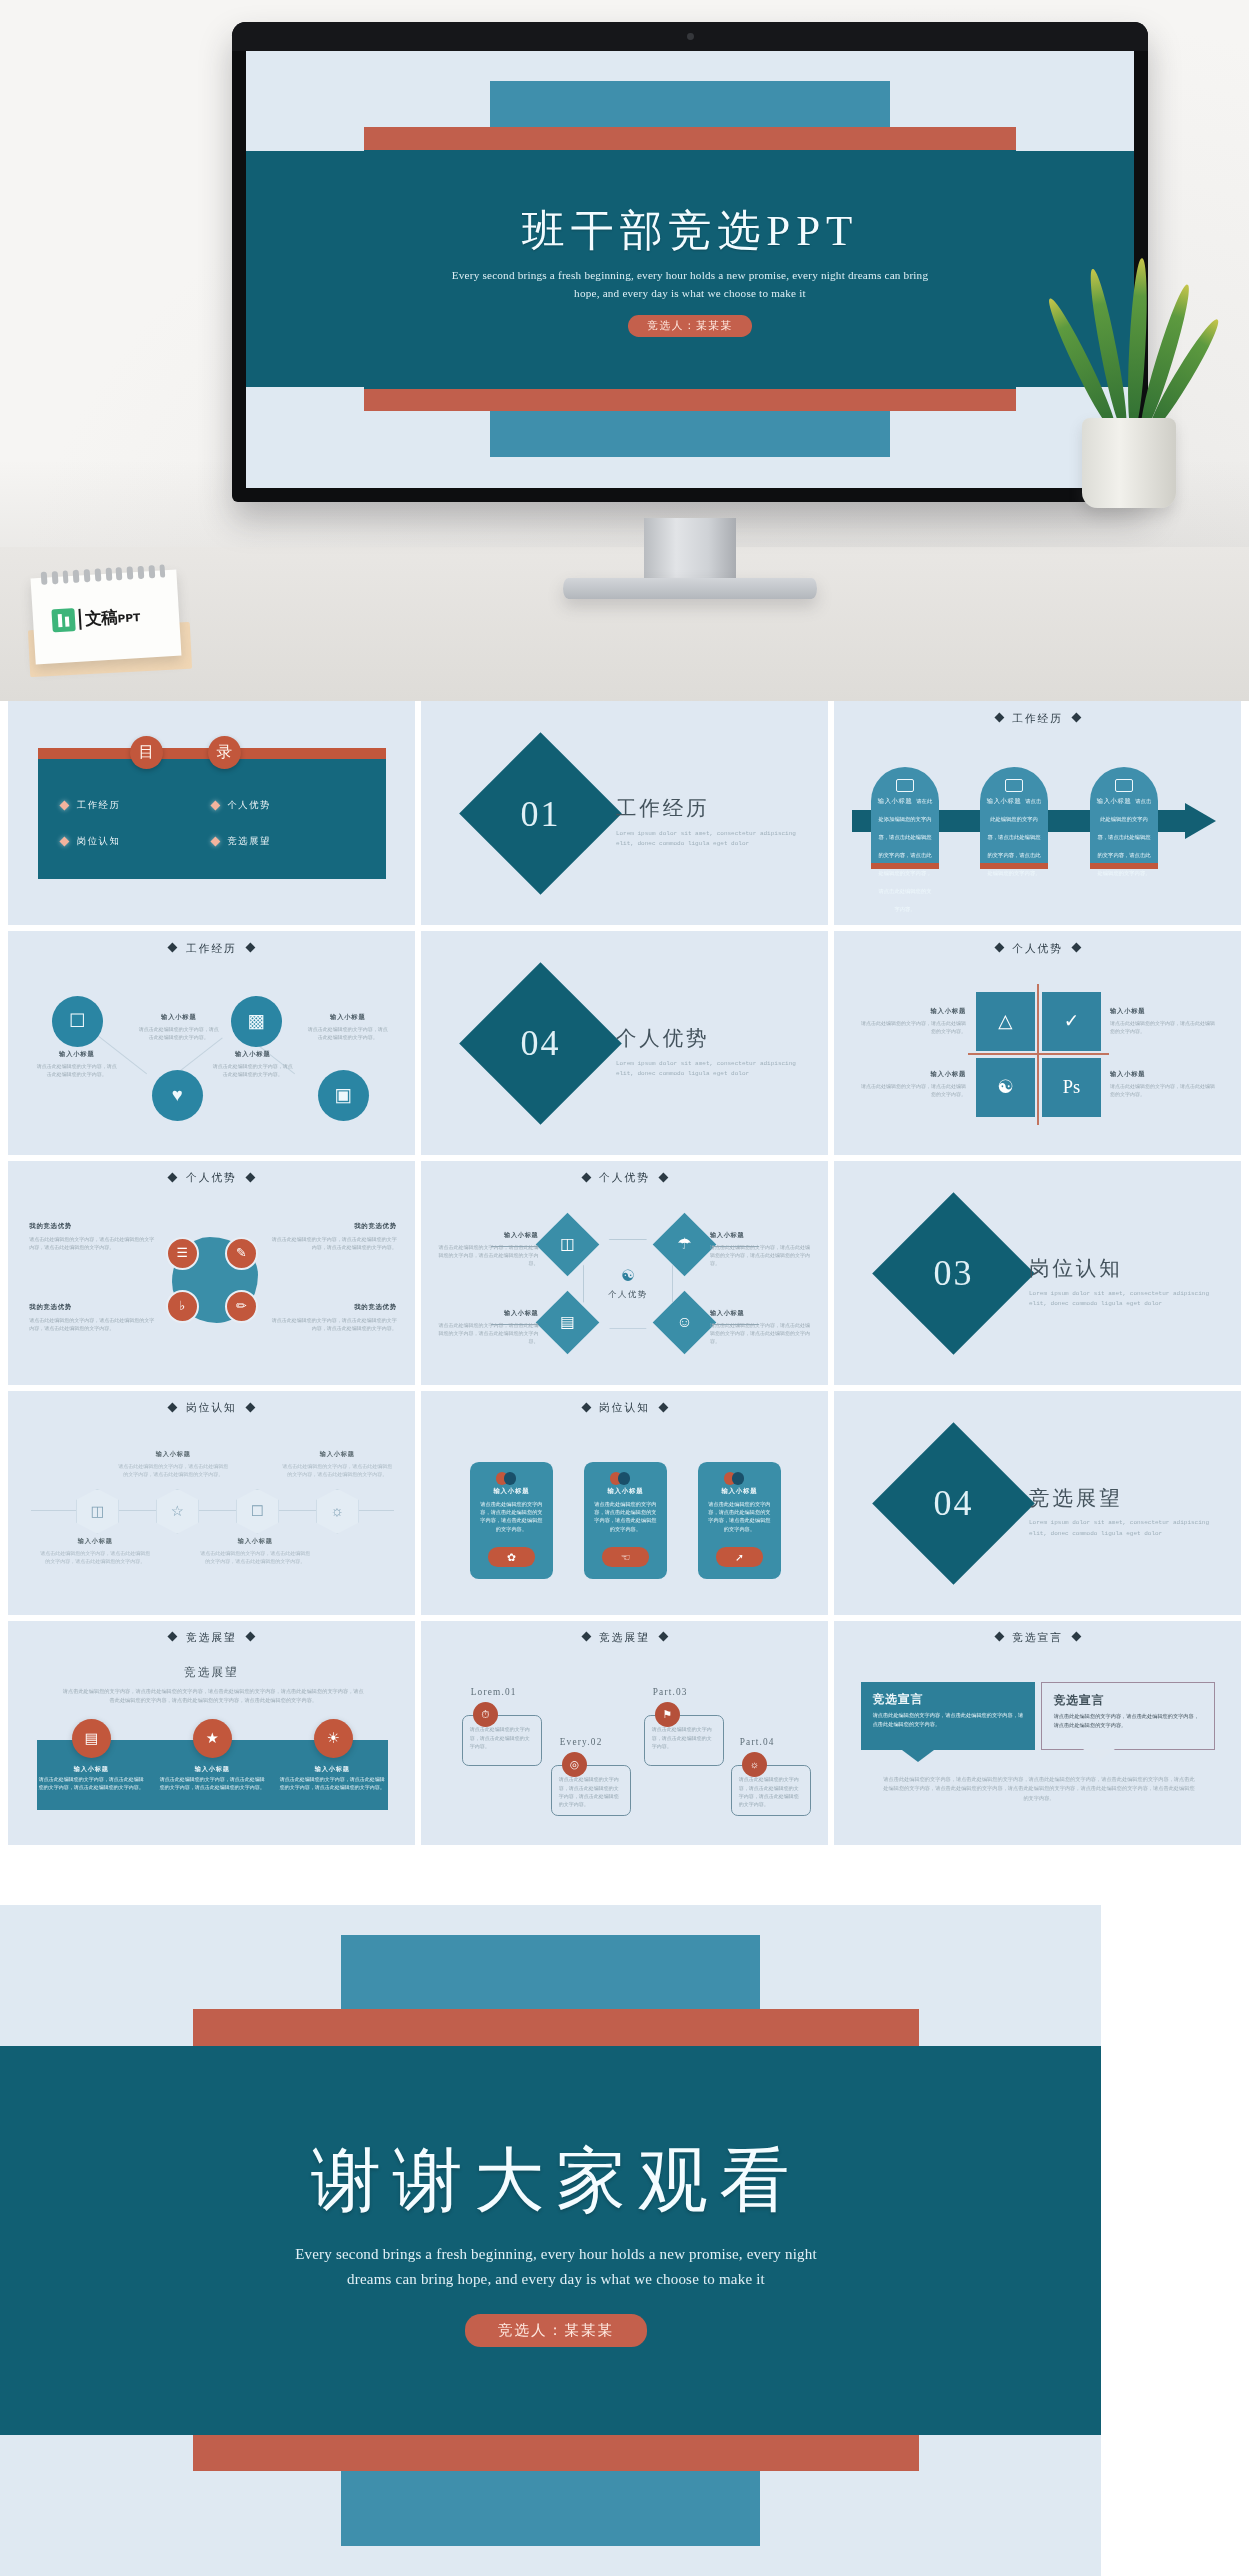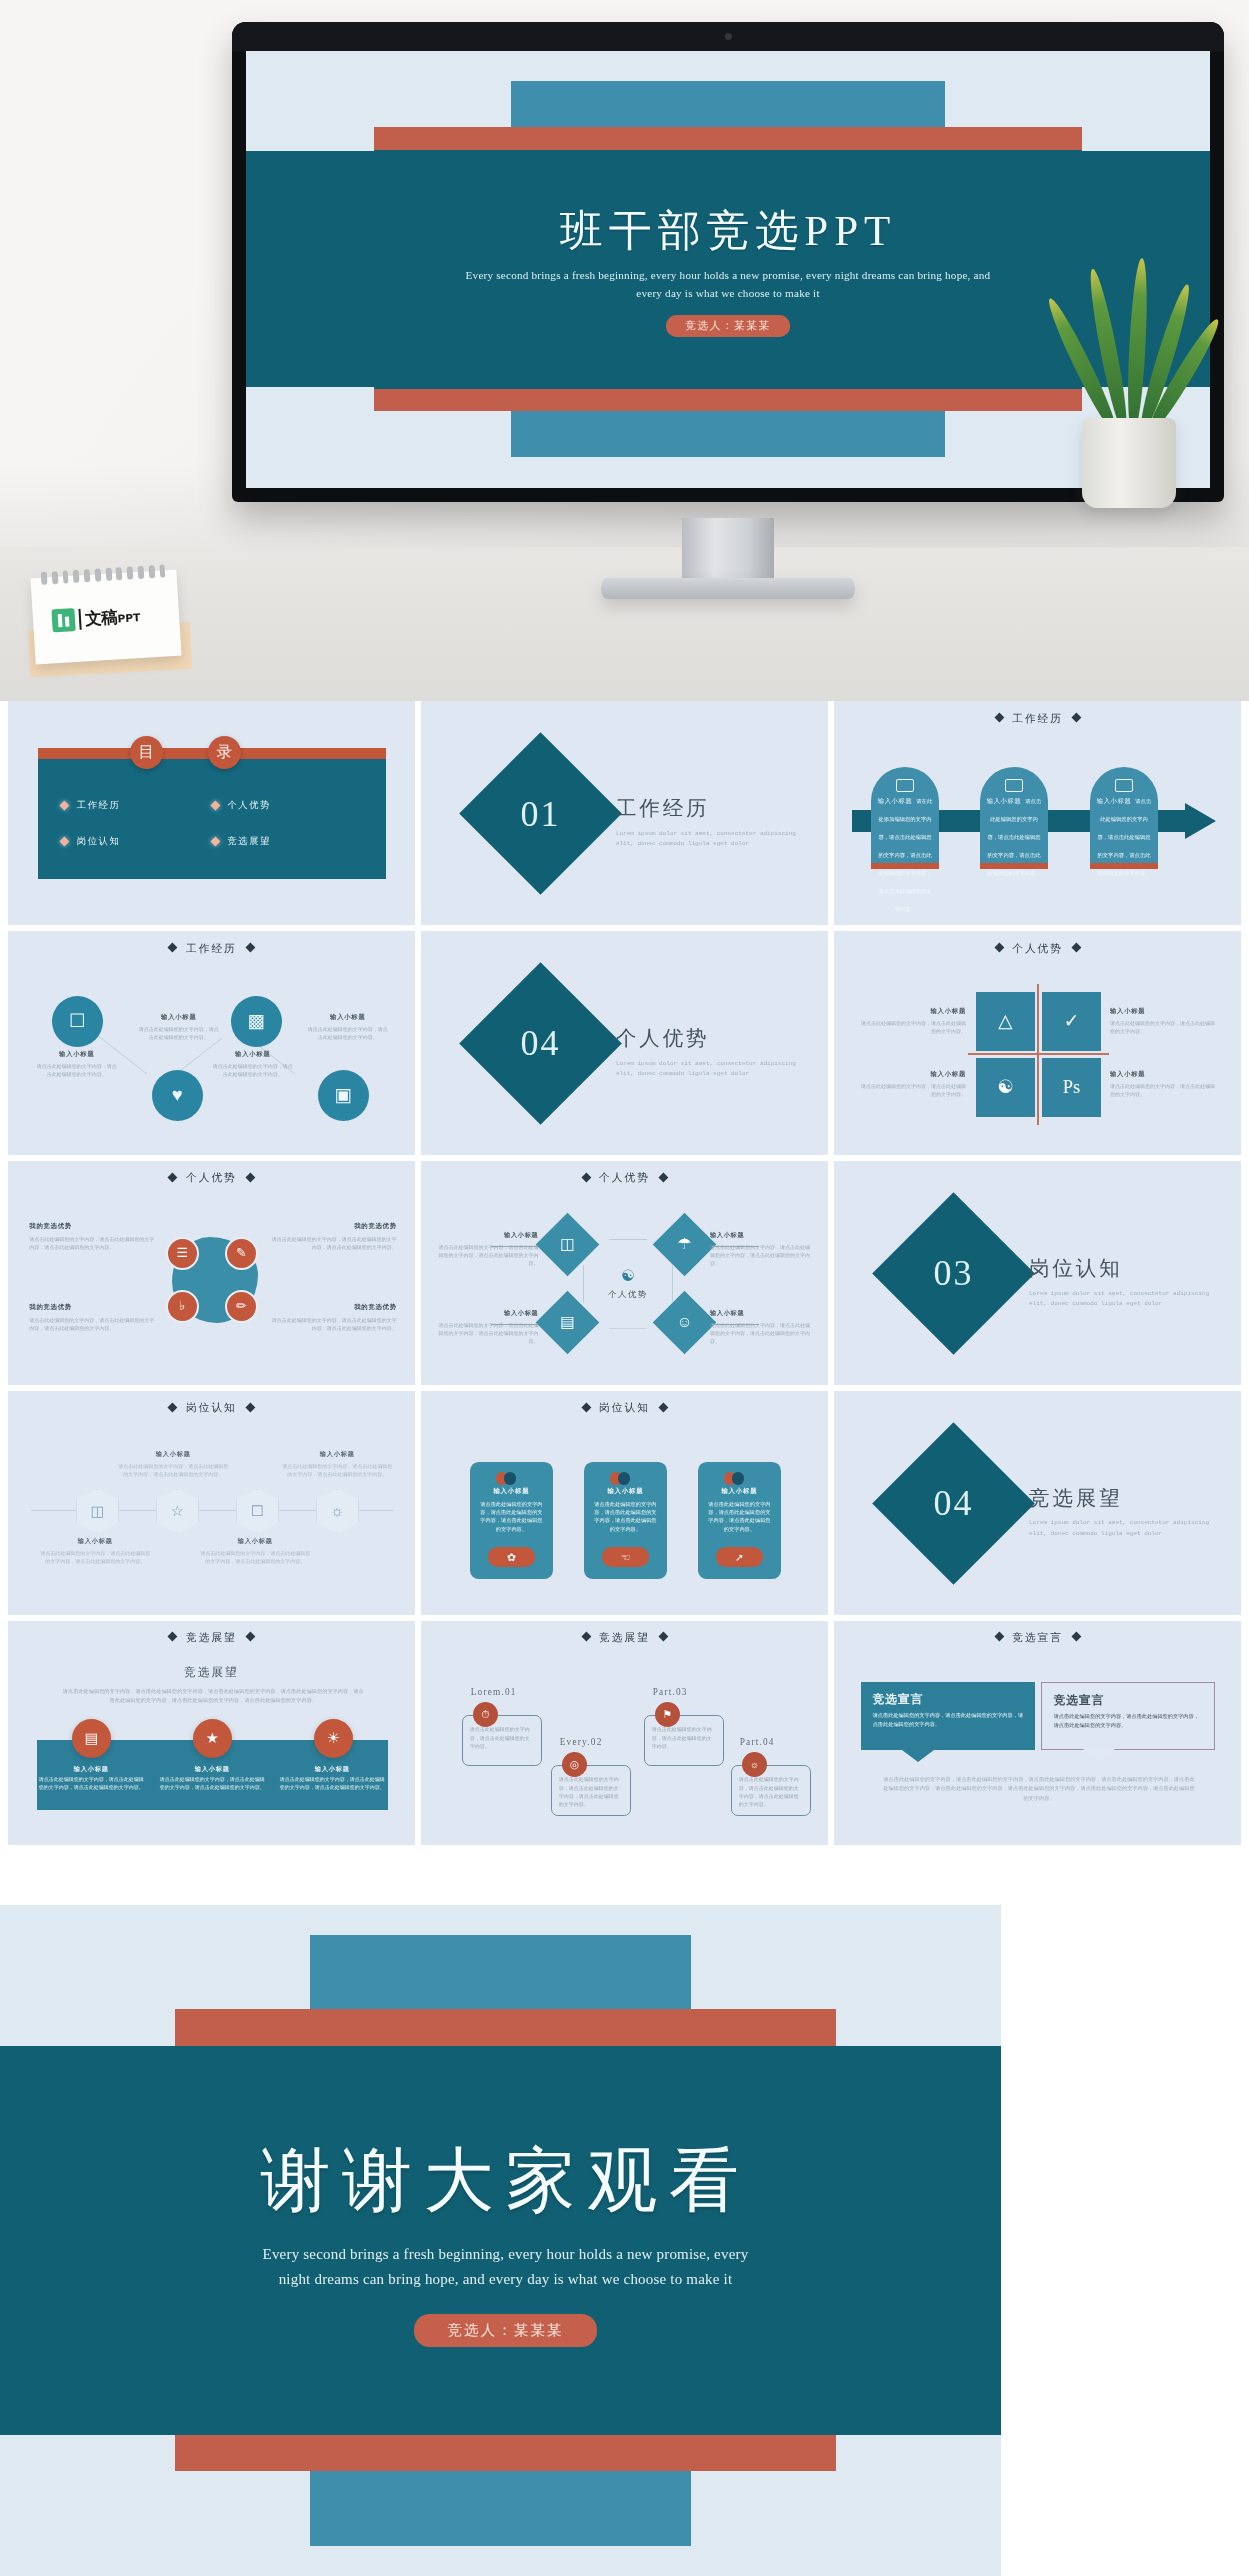--- a/index.html
+++ b/index.html
@@ -14,21 +14,21 @@
     background:
       radial-gradient(ellipse at 75% 95%, #e6e5e3 0%, #efeeec 35%, #f6f5f3 70%),
       linear-gradient(#f4f3f1,#eceae8);
     overflow:hidden; }
   .hero-floor{ position:absolute; left:0; top:547px; width:1249px; height:154px;
     background:linear-gradient(#e9e7e4, #dedcd8); }
   .hero-wallshadow{ position:absolute; left:0; top:459px; width:1249px; height:107px;
     background:linear-gradient(to bottom, rgba(0,0,0,0), rgba(120,115,110,.10)); }
 
   
-  .monitor{ position:absolute; left:232px; top:21.5px; width:992px; height:480px; }
+  .monitor{ position:absolute; left:232px; top:21.5px; width:916px; height:480px; }
   .mon-bezel{ position:absolute; inset:0; background:#0d0e10; border-radius:13.7px 13.7px 5.9px 5.9px;
     box-shadow:0 17.6px 33px rgba(40,40,45,.28); }
   .mon-topbar{ position:absolute; left:0; top:0; width:100%; height:29px;
     background:#16171a; border-radius:13.7px 13.7px 0 0; }
   .mon-cam{ position:absolute; left:50%; top:11.7px; width:6.8px; height:6.8px; margin-left:-2.9px;
     border-radius:50%; background:#35373b; }
   .mon-screen{ position:absolute; left:13.7px; top:29px; right:13.7px; bottom:13.7px;
     background:#dfe9f2; overflow:hidden; }
   .mon-neck{ position:absolute; left:50%; margin-left:-46px; top:496px; width:92px; height:66px;
     background:linear-gradient(to right,#b9bcc0,#e2e4e7 35%,#cfd2d6 70%,#a9acb1); }
@@ -247,21 +247,21 @@
     border-left:16.6px solid transparent; border-right:16.6px solid transparent; }
   .dc.fill .tail{ border-top:12.7px solid #2d7f99; }
   .dc.out .tail{ border-top:12.7px solid #e0e8f1; }
   .dc.out .tail:after{ content:""; position:absolute; left:-16.6px; top:-13.7px; width:0; height:0;
     border-left:16.6px solid transparent; border-right:16.6px solid transparent;
     border-top:12.7px solid #9e8b9e; z-index:-1; }
   .dc-foot{ position:absolute; left:47px; top:154px; width:316px; text-align:center;
     font-size:5.2px; color:#9cabb5; line-height:1.85; }
 
   
-  .final{ position:absolute; left:0; top:1905px; width:1001px; height:671px;
+  .final{ position:absolute; left:0; top:1905px; width:1101px; height:671px;
     background:#dfe9f2; overflow:hidden; }
   .fn-top  { position:absolute; left:31%; top:4.5%;  width:38%; height:17%; background:#3f8fac; }
   .fn-bot  { position:absolute; left:31%; top:78.5%; width:38%; height:17%; background:#3f8fac; }
   .fn-teal { position:absolute; left:0;   top:21%;  width:100%; height:58%; background:#115f73; }
   .fn-rust1{ position:absolute; left:17.5%; top:15.5%; width:66%; height:5.6%; background:#c15f4c; }
   .fn-rust2{ position:absolute; left:17.5%; top:78.8%; width:66%; height:5.6%; background:#c15f4c; }
   .fn-card { position:absolute; left:17.5%; top:21%; width:66%; height:58%;
     background:#115f73; display:flex; flex-direction:column; align-items:center;
     justify-content:center; }
   .fn-title{ color:#f4fcff; font-size:70px; letter-spacing:11.7px; font-weight:400;

